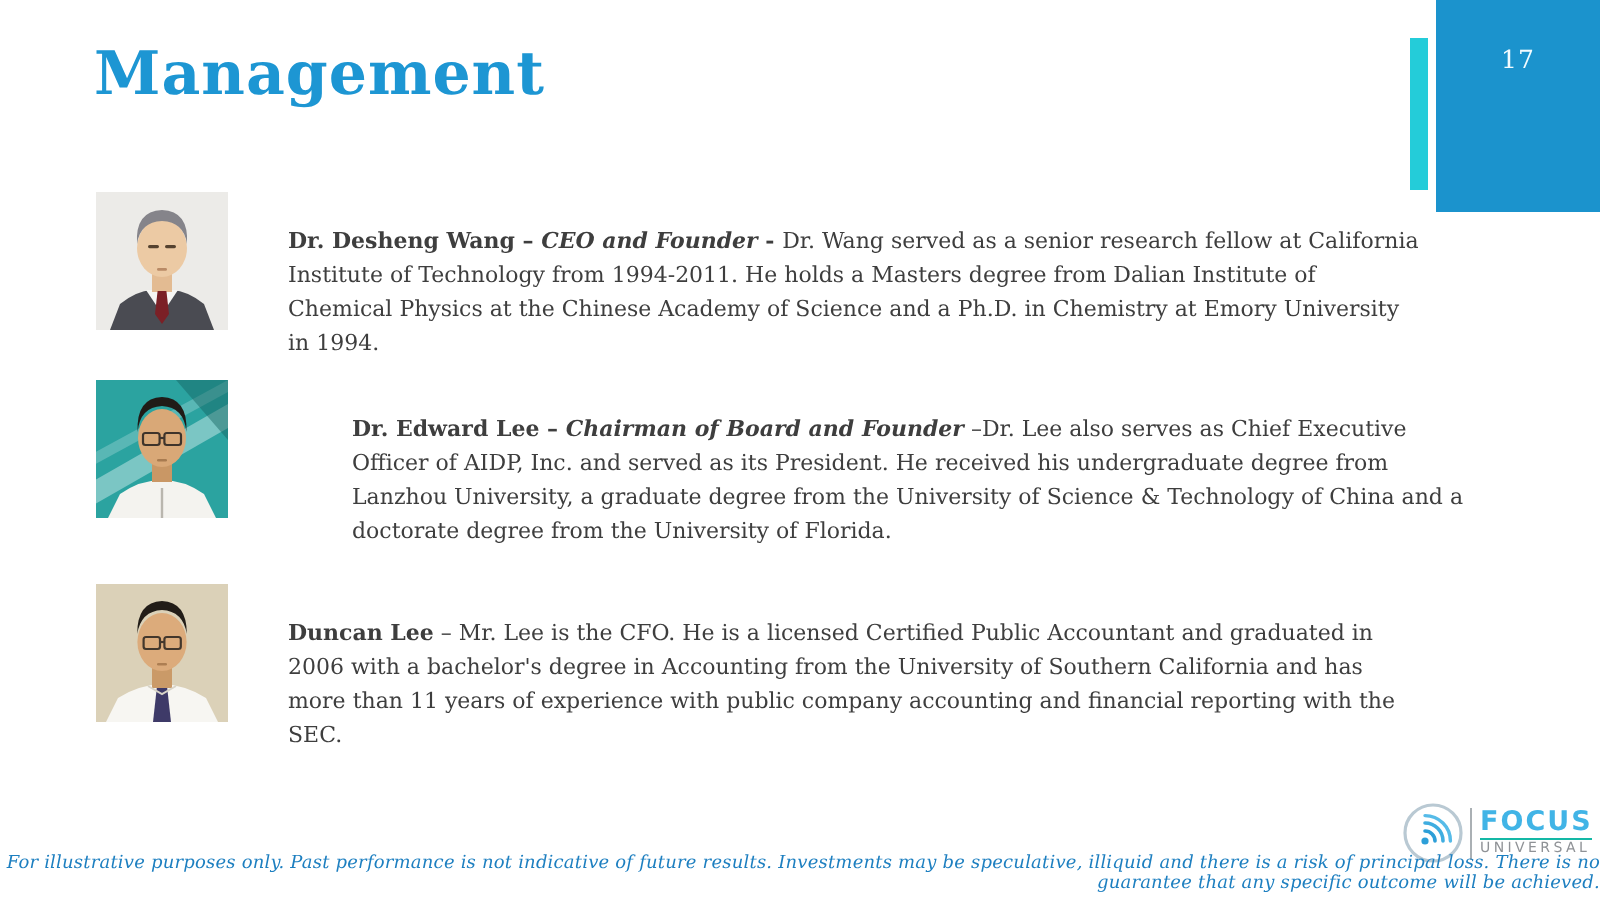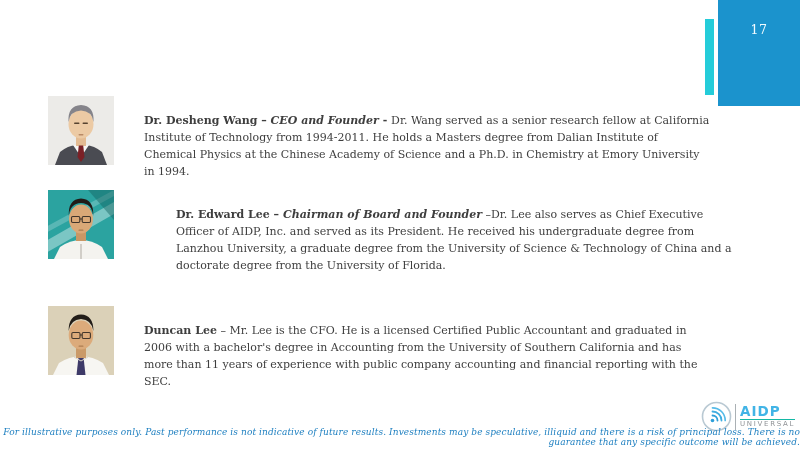--- a/index.html
+++ b/index.html
@@ -20,21 +20,21 @@
     display:block;text-align:center;padding-top:22px;
     color:#f2fbff;font-size:12.5px;letter-spacing:.5px;
   }
   .teal-bar{
     position:absolute;left:705px;top:19px;width:9px;height:76px;background:#24ccd9;
   }
   
   .bio-row{position:absolute;left:48px;display:flex;gap:14px;}
   .bio-row.r1{top:96px;}
   .bio-row.r2{top:190px;gap:46px;}
-  .bio-row.r3{top:306px;}
+  .bio-row.r3{top:292px;}
   .photo{width:66px;height:69px;flex:0 0 66px;display:block;}
   .bio-paragraph{
     width:568px;margin:16px;padding-top:0;
     font-size:11px;line-height:17px;color:#3e3e3e;
   }
   .bio-name{font-weight:bold;}
   .bio-role{font-weight:bold;font-style:italic;}
   .sep{font-style:normal;}
   .sep.strong{font-weight:bold;}
   
@@ -56,20 +56,21 @@
   .logo-secondary{
     font-size:7px;color:#8f9296;letter-spacing:1.7px;margin-top:1px;
     border-top:1px solid #14b8a6;padding-top:1px;
   }
 </style>
 </head>
 <body>
 
 <div class="slide">
 
+  <h1 class="page-title">Management</h1>
 
   <div class="teal-bar"></div>
   <div class="page-number-box">
     <span class="page-number">17</span>
   </div>
 
   <div class="bio-row r1">
     <svg class="photo" viewBox="0 0 66 69" aria-hidden="true">
       <rect width="66" height="69" fill="#ecebe8"></rect>
       <path d="M7,69 L12,56 Q20,49.5 28,49 L38,49 Q46,49.5 54,56 L59,69 Z" fill="#4a4b52"></path>
@@ -134,20 +135,20 @@
   <div class="company-logo">
     <svg class="logo-icon" viewBox="0 0 31 31" aria-hidden="true">
       <circle cx="15.5" cy="15.5" r="14" fill="#ffffff" stroke="#b9c9d3" stroke-width="1.6"></circle>
       <circle cx="11.5" cy="19.5" r="1.8" fill="#2d9fd8"></circle>
       <path d="M11.5,14.5 A5,5 0 0 1 16.5,19.5" fill="none" stroke="#2d9fd8" stroke-width="1.8" stroke-linecap="round"></path>
       <path d="M11.5,10.5 A9,9 0 0 1 20.5,19.5" fill="none" stroke="#3fade0" stroke-width="1.8" stroke-linecap="round"></path>
       <path d="M11.5,6.8 A12.7,12.7 0 0 1 24.2,19.5" fill="none" stroke="#56bbe8" stroke-width="1.7" stroke-linecap="round"></path>
     </svg>
     <div class="logo-divider"></div>
     <div class="logo-text">
-      <span class="logo-primary">AIDP</span>
+      <span class="logo-primary">FOCUS</span>
       <span class="logo-secondary">UNIVERSAL</span>
     </div>
   </div>
 
   <div class="footer-disclaimer">For illustrative purposes only. Past performance is not indicative of future results. Investments may be speculative, illiquid and there is a risk of principal loss. There is no guarantee that any specific outcome will be achieved.</div>
 
 </div>
 
 </body></html>

